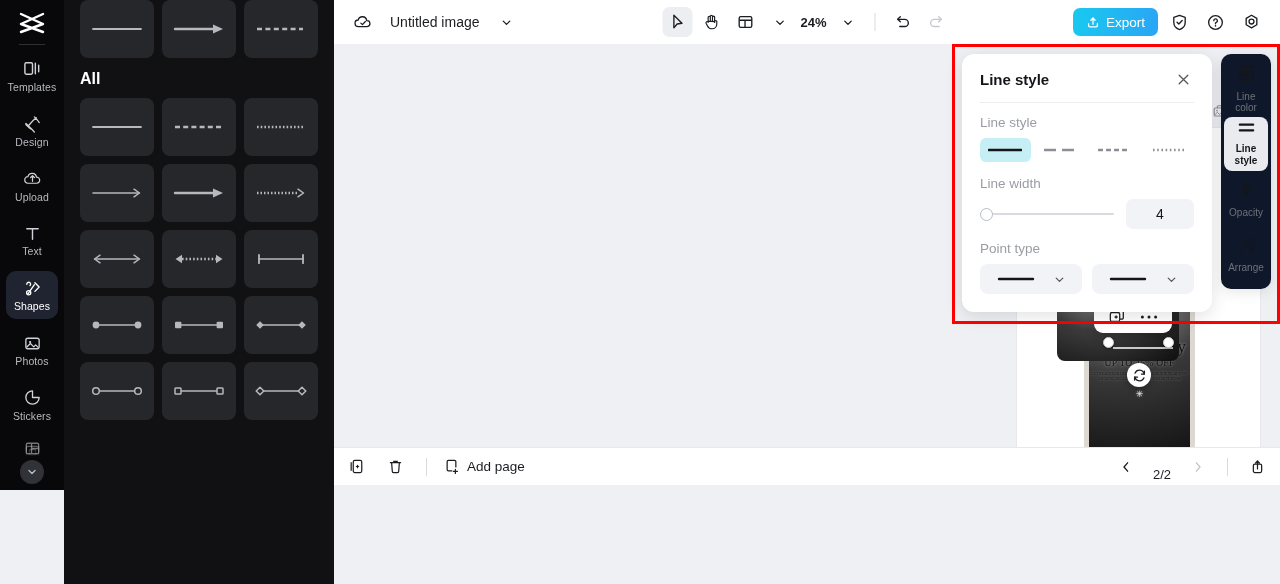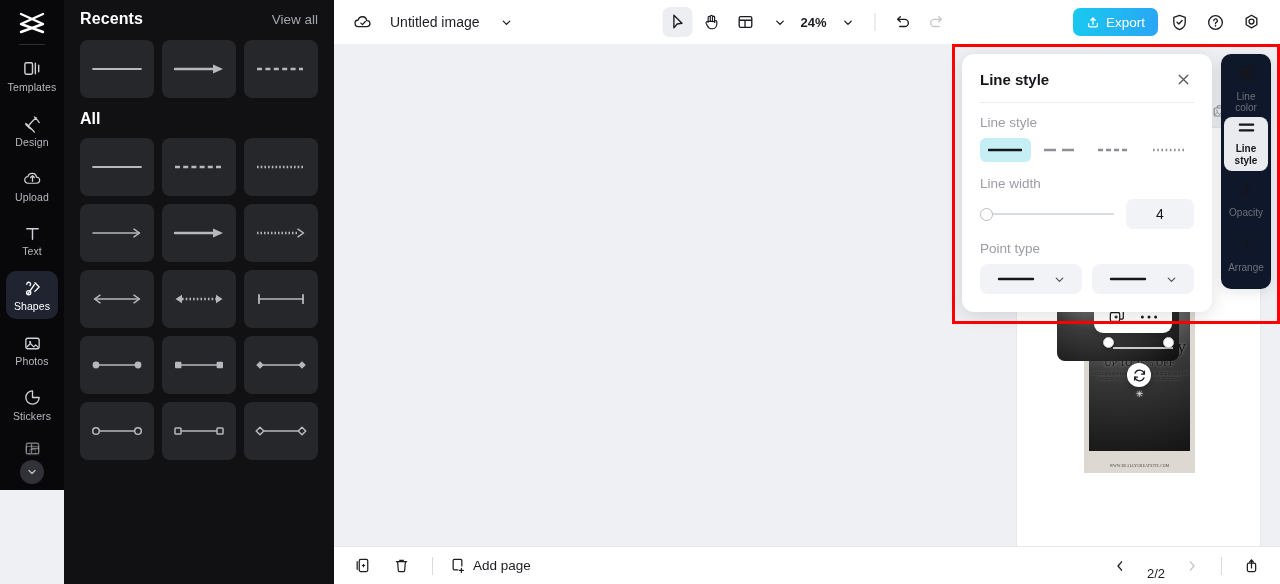--- a/index.html
+++ b/index.html
@@ -56,21 +56,21 @@
   .panel-viewall { font-size: 13.5px; color: #a3a6ad; cursor: pointer; }
   .sec-title { font-size: 16px; font-weight: bold; color: #fff; margin: 12px 0 10px; }
   .grid { display: grid; grid-template-columns: repeat(3, 74px); gap: 8px; }
   .cell {
     width: 74px; height: 58px; background: #26272b; border-radius: 8px;
     display: flex; align-items: center; justify-content: center; cursor: pointer;
   }
   .cell svg { display:block; }
 
   
-  .main { flex: 1; height: 584px; position: relative; background: #eef0f4; display:flex; flex-direction:column; }
+  .main { flex: 1; height: 485px; position: relative; background: #eef0f4; display:flex; flex-direction:column; }
 
   
   .topbar {
     height: 44px; background: #fff; display: flex; align-items: center;
     padding: 0 14px; flex: 0 0 44px; position: relative;
   }
   .tb-left { display:flex; align-items:center; gap: 12px; }
   .tb-doc-name { font-size: 14px; color: #1b1d21; }
   .icon-btn {
     width: 30px; height: 30px; border-radius: 7px; display:flex;
@@ -158,21 +158,21 @@
   }
   .rotate-btn {
     position: absolute; left: 793px; top: 319px; width: 24px; height: 24px;
     border-radius: 50%; background:#fff; box-shadow: 0 2px 7px rgba(0,0,0,.3);
     display:flex; align-items:center; justify-content:center; z-index: 10; cursor:pointer;
   }
 
   
   .bottombar {
     height: 38px; background: #fff; flex: 0 0 38px;
-    display:flex; align-items:center; padding: 0 14px; gap: 8px;
+    display:flex; align-items:center; padding: 0 8px; gap: 8px;
     border-top: 1px solid #e6e8eb;
   }
   .addpage { display:flex; align-items:center; gap:7px; font-size: 13.5px; color:#1b1d21; cursor:pointer; }
   .bb-right { margin-left:auto; display:flex; align-items:center; gap: 6px; }
   .pagecount { font-size: 13px; color:#1b1d21; min-width: 30px; text-align:center;margin-top:16px; }
 
   
   .ls-region {
     position: absolute; left: 952px; top: 44px; width: 328px; height: 280px;
     border: 3px solid #ff0000; z-index: 30; pointer-events: none;
@@ -326,24 +326,20 @@
       </span>
       <div class="chev-btn">
         <svg width="12" height="12" viewBox="0 0 12 12" fill="none">
             <path d="M3 4.5L6 7.5 9 4.5" stroke="#b9bcc2" stroke-width="1.4" stroke-linecap="round" stroke-linejoin="round"></path>
           </svg>
       </div>
     </div>
   </div>
 
   <div class="panel">
-    <div class="panel-head">
-      <span class="panel-title">Recents</span>
-      <span class="panel-viewall">View all</span>
-    </div>
 
     <div class="grid">
       <div class="cell">
         <svg width="52" height="10" viewBox="0 0 52 10">
             <path d="M2 5h48" stroke="#b6b8bd" stroke-width="1.8" stroke-linecap="round"></path>
           </svg>
       </div>
       <div class="cell">
         <svg width="52" height="12" viewBox="0 0 52 12">
             <path d="M2 6h40" stroke="#b6b8bd" stroke-width="2.4" stroke-linecap="round"></path>

